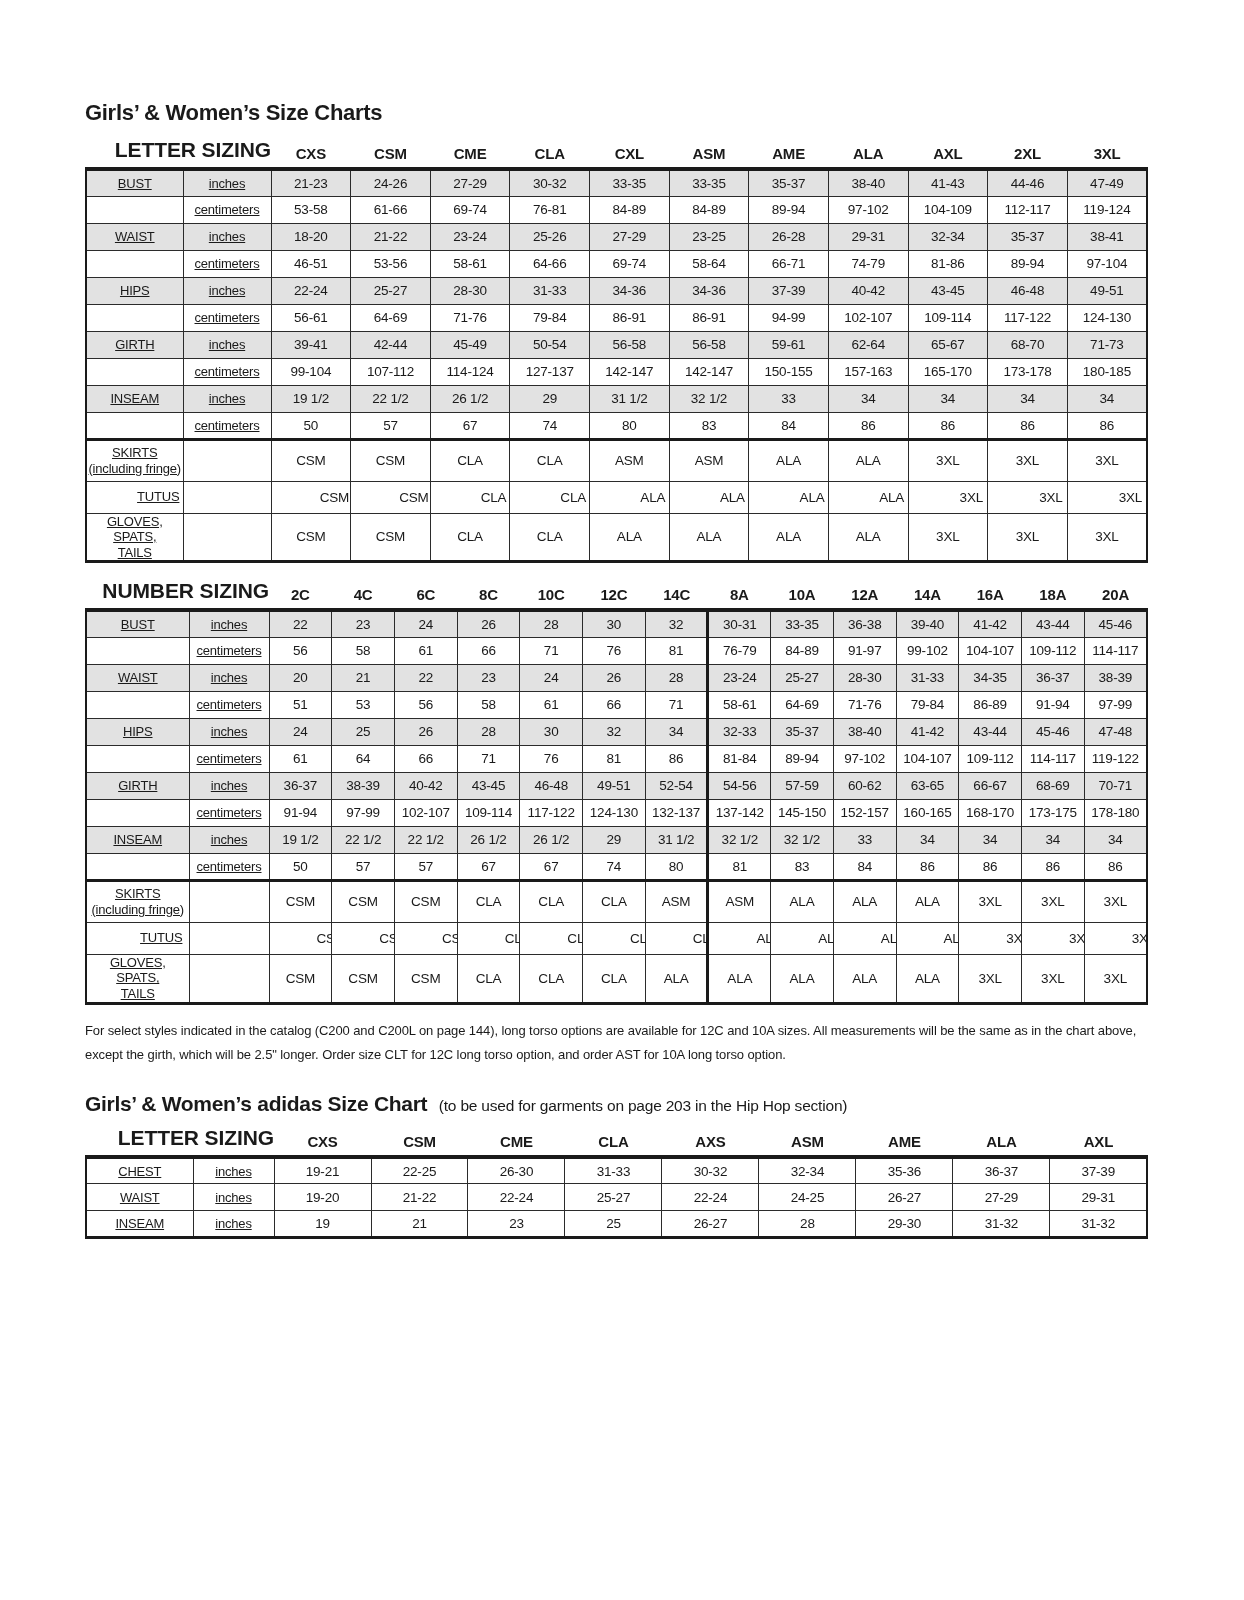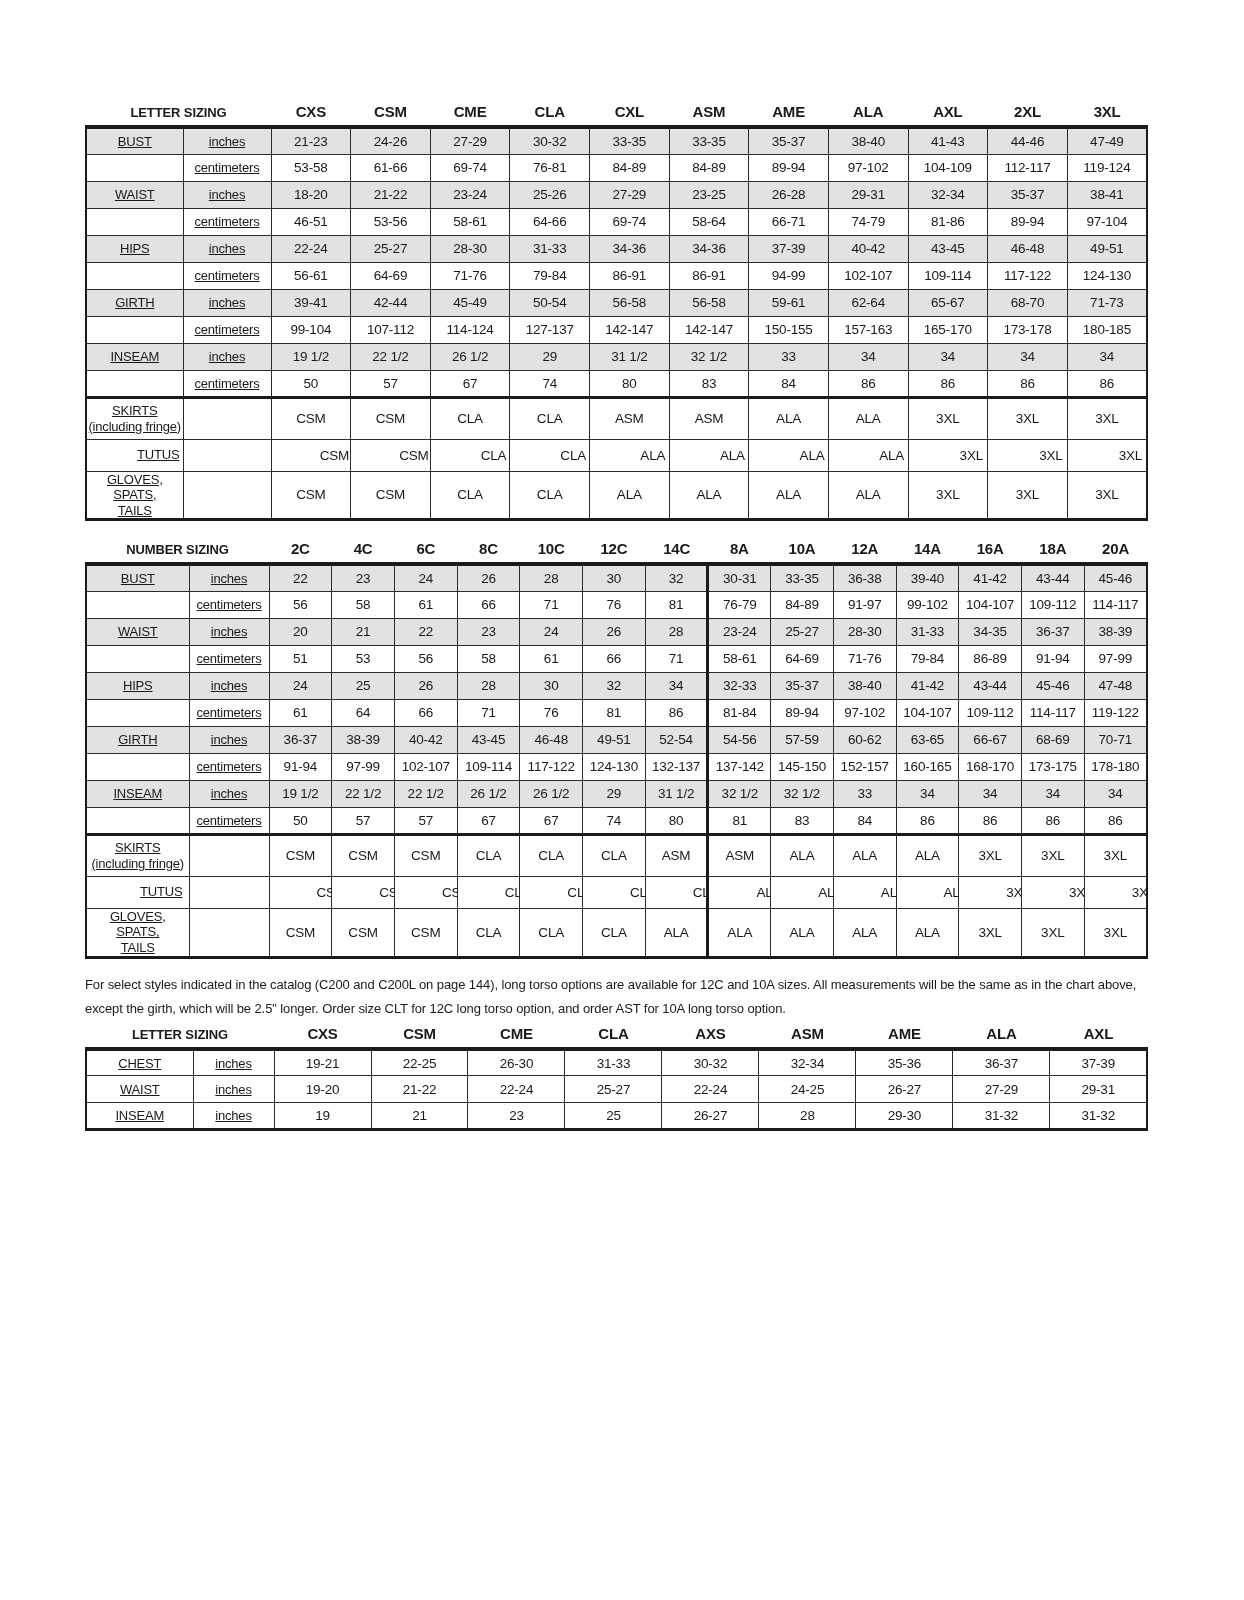--- a/index.html
+++ b/index.html
@@ -14,21 +14,21 @@
   h1 { font-size:22px; font-weight:bold; letter-spacing:-0.3px; margin:0 0 12px 0; }
 
   .size-table { border-collapse:collapse; table-layout:fixed; width:1063px; }
   .size-table th, .size-table td { padding:0; text-align:center; overflow:hidden; }
 
   .size-table thead th {
     border:none; border-bottom:4px solid var(--line);
     font-size:15px; font-weight:bold; height:27px;
     vertical-align:bottom; padding-bottom:5px; letter-spacing:-0.2px;
   }
-  .size-table th.head-label { text-align:center; font-size:13px; letter-spacing:-0.1px; }
+  .size-table th.head-label { text-align:right; font-size:21px; letter-spacing:-0.1px; }
 
   .size-table tbody td {
     border:1px solid #2b2b2b; font-size:13.5px; height:27px; letter-spacing:-0.2px;
   }
   .size-table tr.shaded td { background:var(--shade); }
   .size-table tbody tr td:first-child { border-left:2px solid var(--line); }
   .size-table tbody tr td:last-child { border-right:2px solid var(--line); }
   .size-table tr.last td { border-bottom:3px solid var(--line); }
   .size-table tr.garment.first td { border-top:3px solid var(--line); }
   .size-table td.divider { border-left:3px solid var(--line); }
@@ -44,20 +44,21 @@
   .note-head { font-size:15px; font-weight:bold; text-decoration:underline; letter-spacing:-0.2px; }
   .note-body { font-size:13px; line-height:1.9; margin-top:4px; letter-spacing:-0.1px; }
 
   h2 { margin:24px 0 10px 0; font-size:21px; font-weight:bold; letter-spacing:-0.3px; }
   h2 .sub { font-size:15.5px; font-weight:normal; margin-left:6px; letter-spacing:-0.2px; }
 </style>
 </head>
 <body>
 
 <div class="page">
+  <h1>Girls’ &amp; Women’s Size Charts</h1>
 
   <div id="letter-table-slot">
       <table class="size-table">
         <colgroup>
           <col style="width: 97px;">
           <col style="width: 88px;">
           <col>
           <col>
           <col>
           <col>
@@ -564,20 +565,24 @@
             <td class="val">3XL</td>
           </tr>
         </tbody>
       </table>
     </div>
 
   <div class="note">
     <div class="note-body">For select styles indicated in the catalog (C200 and C200L on page 144), long torso options are available for 12C and 10A sizes. All measurements will be the same as in the chart above, except the girth, which will be 2.5" longer. Order size CLT for 12C long torso option, and order AST for 10A long torso option.</div>
   </div>
 
+  <h2>
+    <span>Girls’ &amp; Women’s adidas Size Chart</span>
+    <span class="sub">(to be used for garments on page 203 in the Hip Hop section)</span>
+  </h2>
 
   <div id="adidas-table-slot">
       <table class="size-table">
         <colgroup>
           <col style="width: 107px;">
           <col style="width: 81px;">
           <col>
           <col>
           <col>
           <col>

